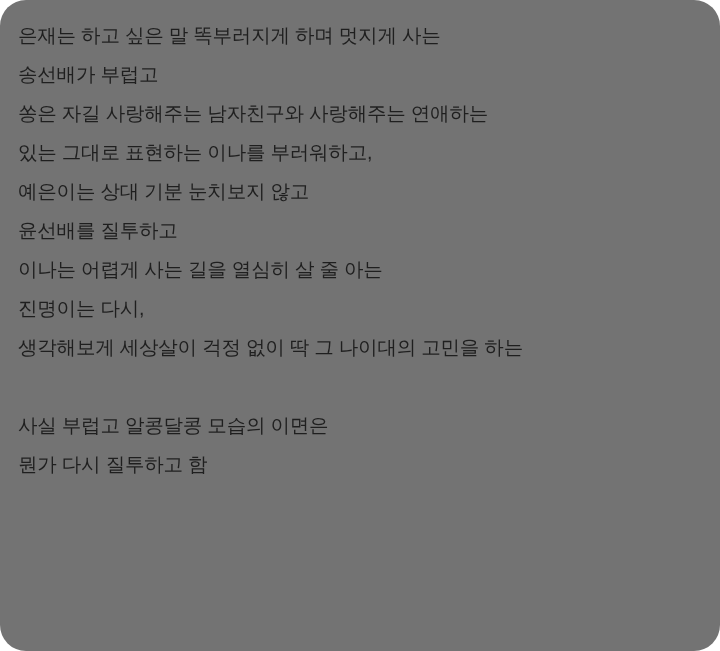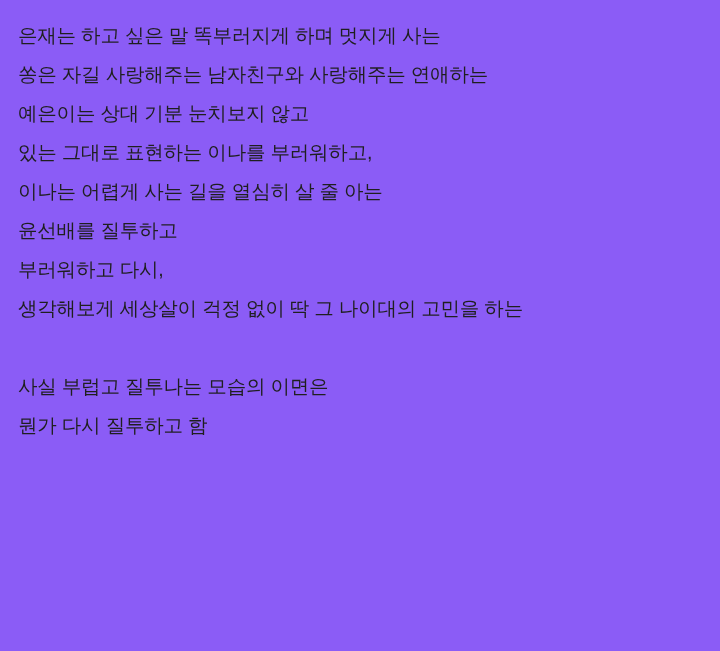--- a/index.html
+++ b/index.html
@@ -12,21 +12,22 @@
     height: 651px;
     font-family: "Liberation Sans", "DejaVu Sans", sans-serif;
     color: #1c1c1c;
     overflow: hidden;
   }
   .page {
     box-sizing: border-box;
     width: 720px;
     height: 651px;
     padding: 16px 18px 0 18px;
-    background: #8b5cf6;
+    background: #737373;
+    border-radius: 26px;
   }
   .text-block {
     display: block;
   }
   .line {
     font-size: 19.5px;
     line-height: 39px;
     letter-spacing: -0.2px;
     white-space: pre-wrap;
     color: #1f1f1f;
@@ -36,27 +37,28 @@
     height: 39px;
   }
 </style>
 </head>
 <body>
 
 <div class="page">
   <div class="text-block">
 
     <div class="line">은재는 하고 싶은 말 똑부러지게 하며 멋지게 사는</div>
+    <div class="line">송선배가 부럽고</div>
     <div class="line">쏭은 자길 사랑해주는 남자친구와 사랑해주는 연애하는</div>
+    <div class="line">있는 그대로 표현하는 이나를 부러워하고,</div>
     <div class="line">예은이는 상대 기분 눈치보지 않고</div>
-    <div class="line">있는 그대로 표현하는 이나를 부러워하고,</div>
+    <div class="line">윤선배를 질투하고</div>
     <div class="line">이나는 어렵게 사는 길을 열심히 살 줄 아는</div>
-    <div class="line">윤선배를 질투하고</div>
-    <div class="line">부러워하고 다시,</div>
+    <div class="line">진명이는 다시,</div>
     <div class="line">생각해보게 세상살이 걱정 없이 딱 그 나이대의 고민을 하는</div>
 
     <div class="line blank"></div>
 
-    <div class="line">사실 부럽고 질투나는 모습의 이면은</div>
+    <div class="line">사실 부럽고 알콩달콩 모습의 이면은</div>
     <div class="line">뭔가 다시 질투하고 함</div>
 
   </div>
 </div>
 
 </body></html>

